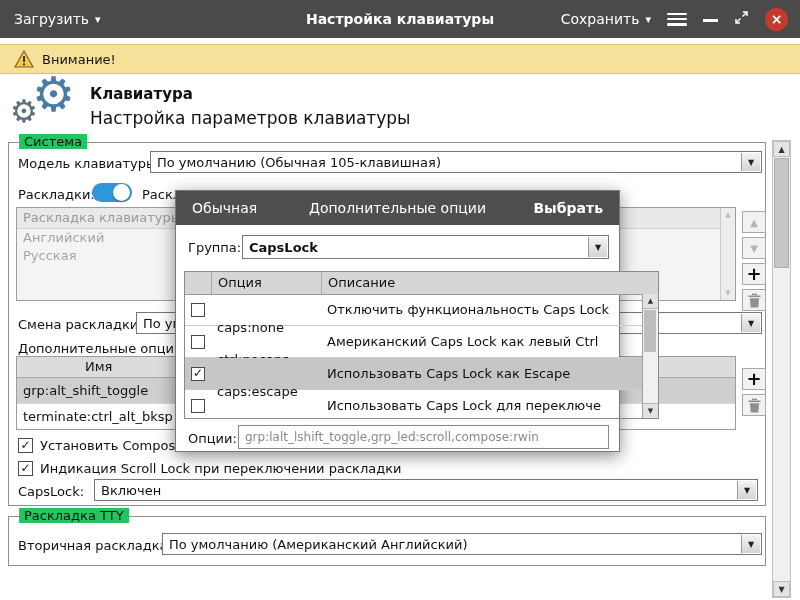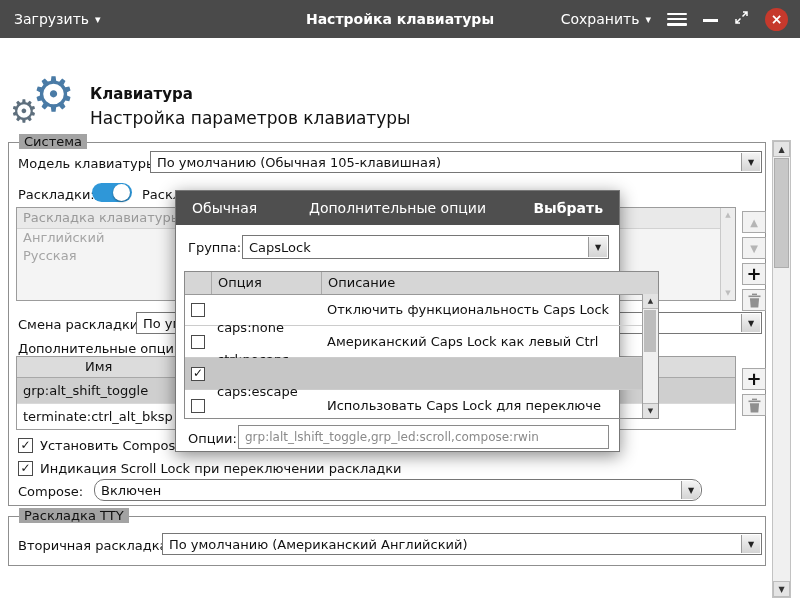--- a/index.html
+++ b/index.html
@@ -28,21 +28,21 @@
   
   .gears{position:absolute;left:12px;top:80px;width:70px;height:54px;}
   .gears span{position:absolute;line-height:1;}
   .gear-big{left:20px;top:-10px;font-size:48px;color:#4a7ba6;}
   .gear-small{left:-2px;top:16px;font-size:31px;color:#5e6f7d;}
   .page-title{position:absolute;left:90px;top:85px;font-size:15px;font-weight:bold;}
   .page-subtitle{position:absolute;left:90px;top:108px;font-size:17px;}
 
   
   .group{position:absolute;border:1px solid #8f8f8f;box-sizing:border-box;}
-  .group-label{position:absolute;top:-9px;left:10px;background:#a3a3a3;padding:0 5px;font-size:13px;}
+  .group-label{position:absolute;top:-9px;left:10px;background:#22c55e;padding:0 5px;font-size:13px;}
 
   .lbl{position:absolute;white-space:nowrap;}
 
   
   .combo{position:absolute;height:22px;border:1px solid #767676;background:#fff;box-sizing:border-box;
          display:flex;align-items:center;padding-left:6px;overflow:hidden;}
   .combo .val{white-space:nowrap;overflow:hidden;}
   .combo .arrow{position:absolute;right:1px;top:1px;bottom:1px;width:18px;
                 background:linear-gradient(#f4f4f4,#d4d4d4);border-left:1px solid #9a9a9a;
                 display:flex;align-items:center;justify-content:center;font-size:8px;color:#222;}
@@ -156,20 +156,28 @@
         <svg width="15" height="15" viewBox="0 0 15 15">
             <path d="M9 2h4v4M13 2L8.5 6.5M6 13H2V9M2 13l4.5-4.5" stroke="#fff" stroke-width="1.5" fill="none"></path>
           </svg>
       </span>
       <div class="close-btn">
         <span>×</span>
       </div>
     </div>
   </div>
 
+  <div class="warnbar">
+    <svg width="20" height="18" viewBox="0 0 20 18">
+      <path d="M10 1 L19 17 H1 Z" fill="#f7c948" stroke="#7d651c" stroke-width="1.2"></path>
+      <rect x="9.1" y="6" width="1.8" height="6" fill="#222"></rect>
+      <rect x="9.1" y="13.4" width="1.8" height="1.9" fill="#222"></rect>
+    </svg>
+    <span>Внимание!</span>
+  </div>
 
   <div class="gears">
     <span class="gear-big">⚙</span>
     <span class="gear-small">⚙</span>
   </div>
   <div class="page-title">Клавиатура</div>
   <div class="page-subtitle">Настройка параметров клавиатуры</div>
 
   <div class="group" style="left:8px;top:142px;width:758px;height:364px;">
     <span class="group-label">Система</span>
@@ -246,22 +254,22 @@
   <div class="cb checked" style="left:18px;top:438px;">
     <span class="mark">✓</span>
   </div>
   <span class="lbl" style="left:40px;top:438px;">Установить Compose</span>
 
   <div class="cb checked" style="left:18px;top:461px;">
     <span class="mark">✓</span>
   </div>
   <span class="lbl" style="left:40px;top:461px;">Индикация Scroll Lock при переключении раскладки</span>
 
-  <span class="lbl" style="left:18px;top:484px;">Compose:</span>
-  <div class="combo" style="left:94px;top:479px;width:608px;border-radius:10px;">
+  <span class="lbl" style="left:18px;top:484px;">CapsLock:</span>
+  <div class="combo" style="left:94px;top:479px;width:664px;">
     <span class="val">Включен</span>
     <span class="arrow">▼</span>
   </div>
 
   <div class="group" style="left:8px;top:516px;width:758px;height:50px;">
     <span class="group-label">Раскладка TTY</span>
   </div>
   <span class="lbl" style="left:18px;top:538px;">Вторичная раскладка:</span>
   <div class="combo" style="left:162px;top:533px;width:600px;">
     <span class="val">По умолчанию (Американский Английский)</span>
@@ -279,21 +287,21 @@
   </div>
 
   <div class="modal">
     <div class="m-head">
       <span class="m-title">Дополнительные опции</span>
       <span class="m-cancel">Обычная</span>
       <span class="m-select">Выбрать</span>
     </div>
 
     <span class="lbl" style="left:12px;top:49px;">Группа:</span>
-    <div class="combo" style="left:66px;top:44px;width:367px;height:24px;">
+    <div class="combo" style="left:66px;top:44px;width:367px;height:24px;font-weight:bold;">
       <span class="val">CapsLock</span>
       <span class="arrow">▼</span>
     </div>
 
     <div class="m-table">
       <div class="m-thead">
         <div class="h-cb"></div>
         <div class="h-opt">Опция</div>
         <div class="h-desc">Описание</div>
       </div>
@@ -312,20 +320,21 @@
           <div class="r-opt">ctrl:nocaps</div>
           <div class="r-desc">Американский Caps Lock как левый Ctrl</div>
         </div>
         <div class="m-row selected">
           <div class="r-cbcell">
               <div class="cb r-cb checked">
                 <span class="mark">✓</span>
               </div>
             </div>
           <div class="r-opt">caps:escape</div>
+          <div class="r-desc">Использовать Caps Lock как Escape</div>
         </div>
         <div class="m-row">
           <div class="r-cbcell">
               <div class="cb r-cb"></div>
             </div>
           <div class="r-opt">grp:caps</div>
           <div class="r-desc">Использовать Caps Lock для переключе</div>
         </div>
       </div>
       <div class="m-scroll">

